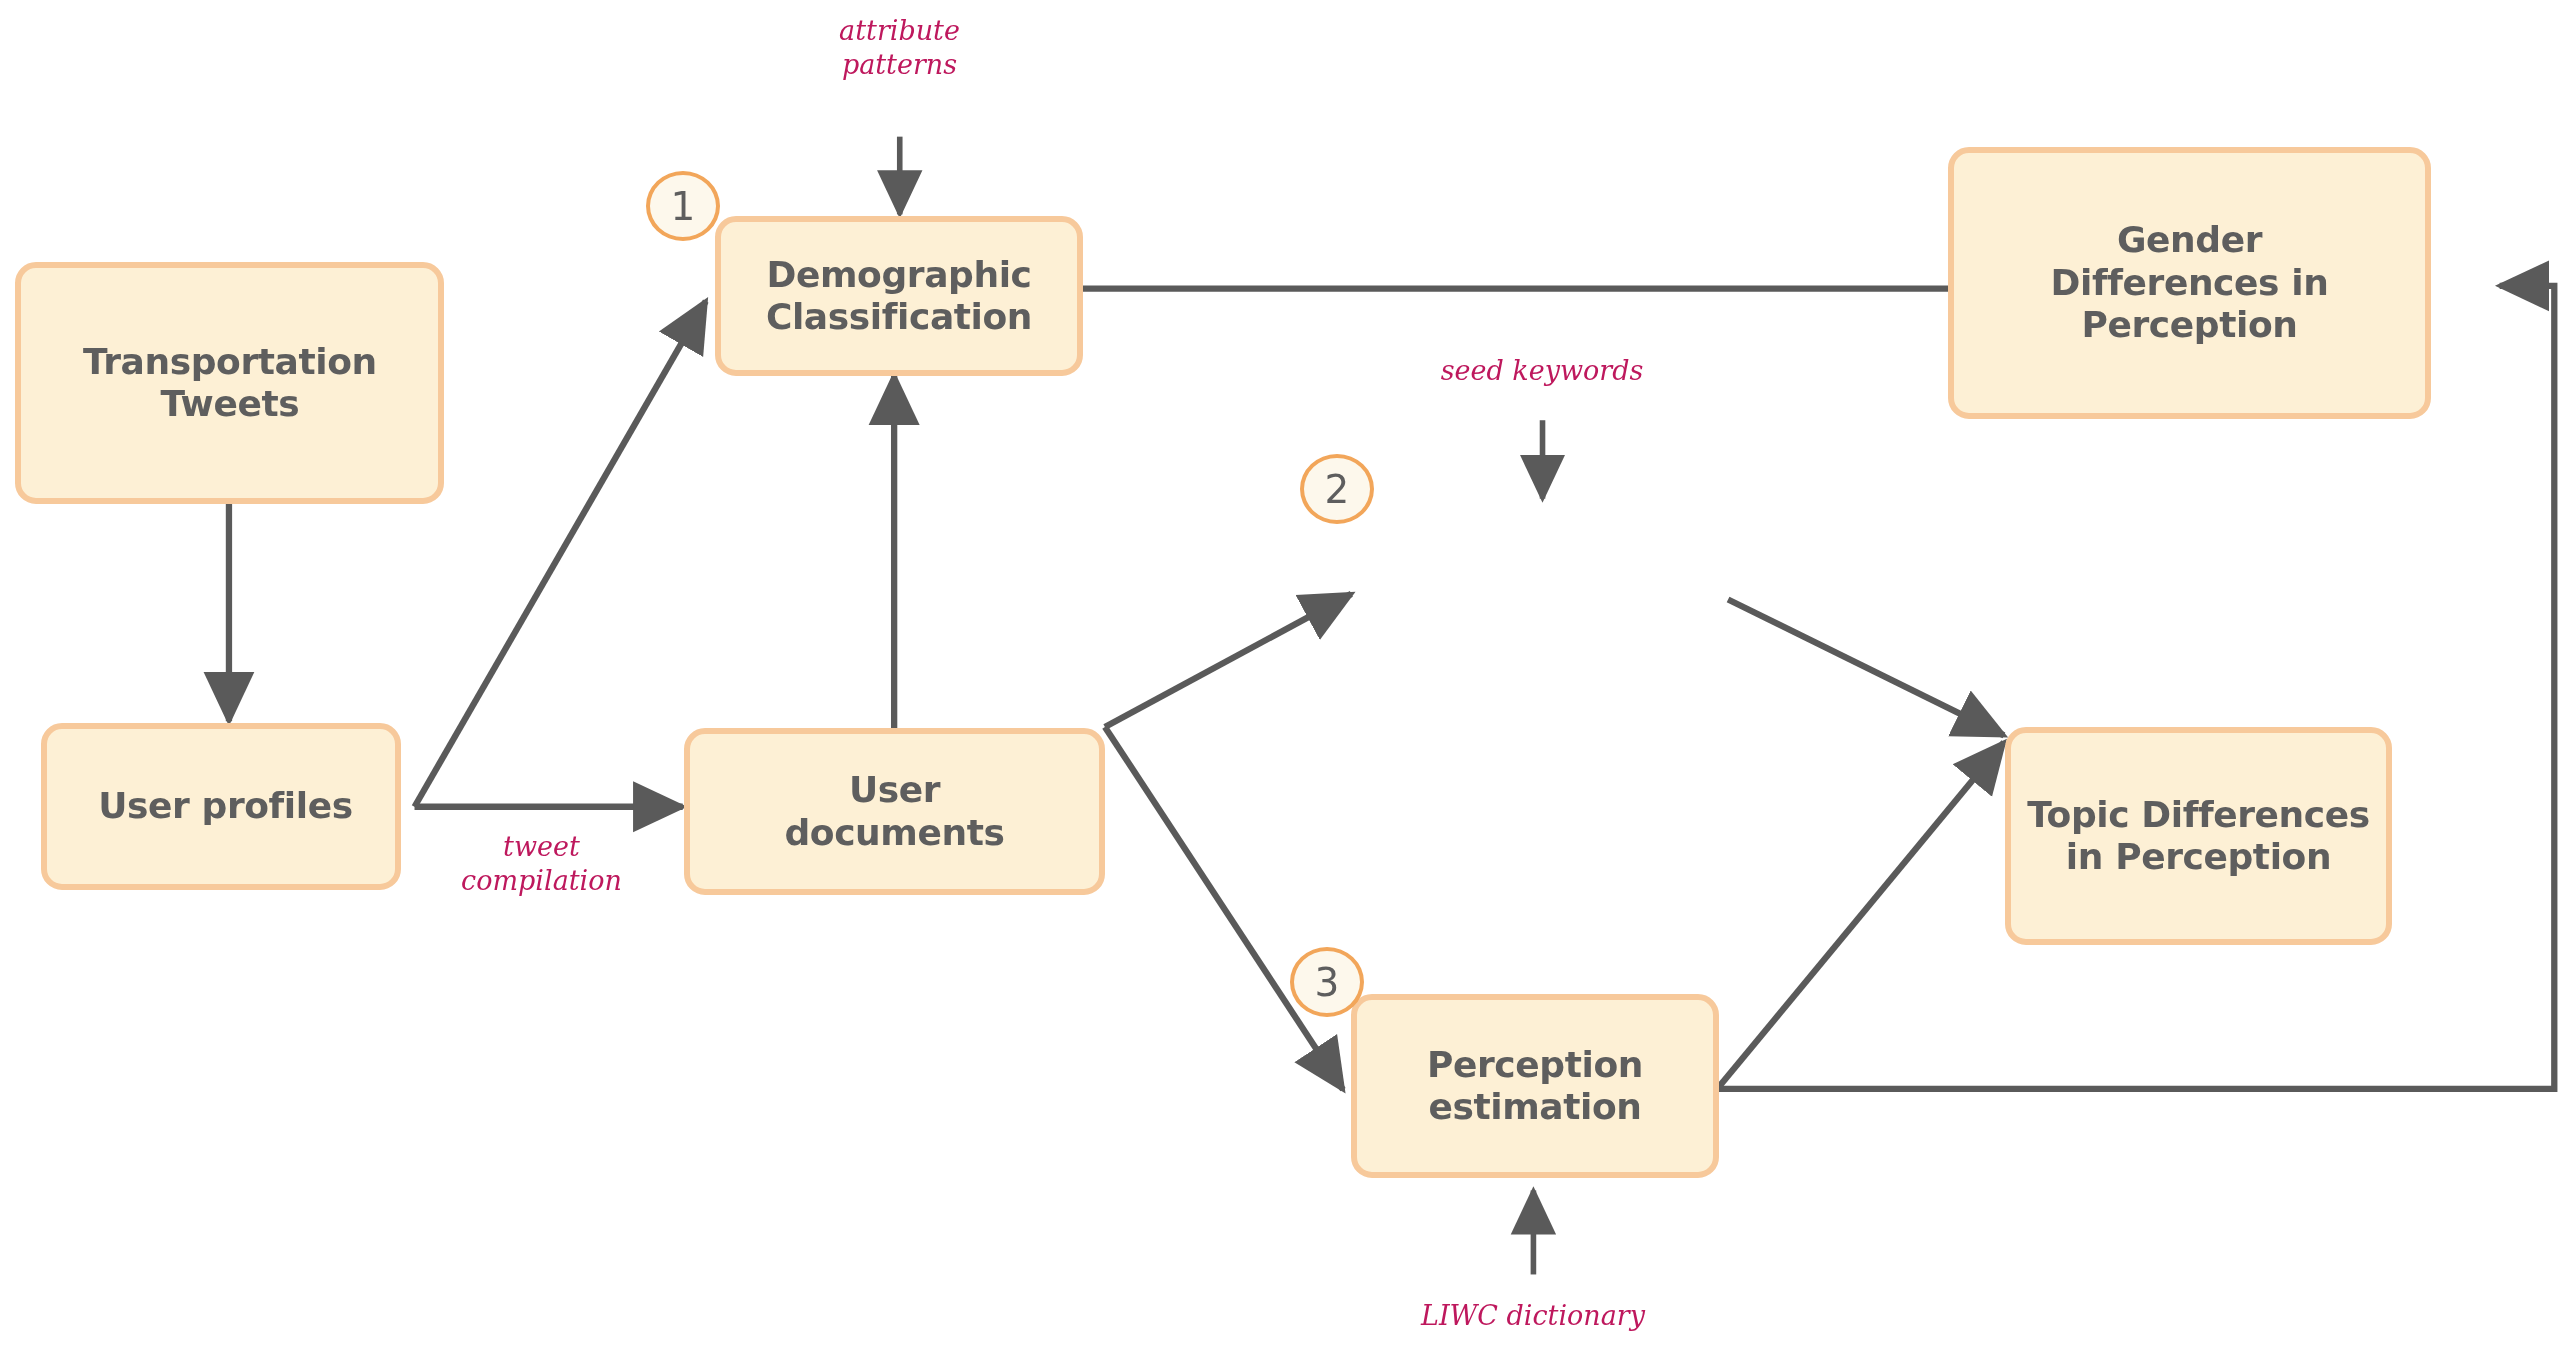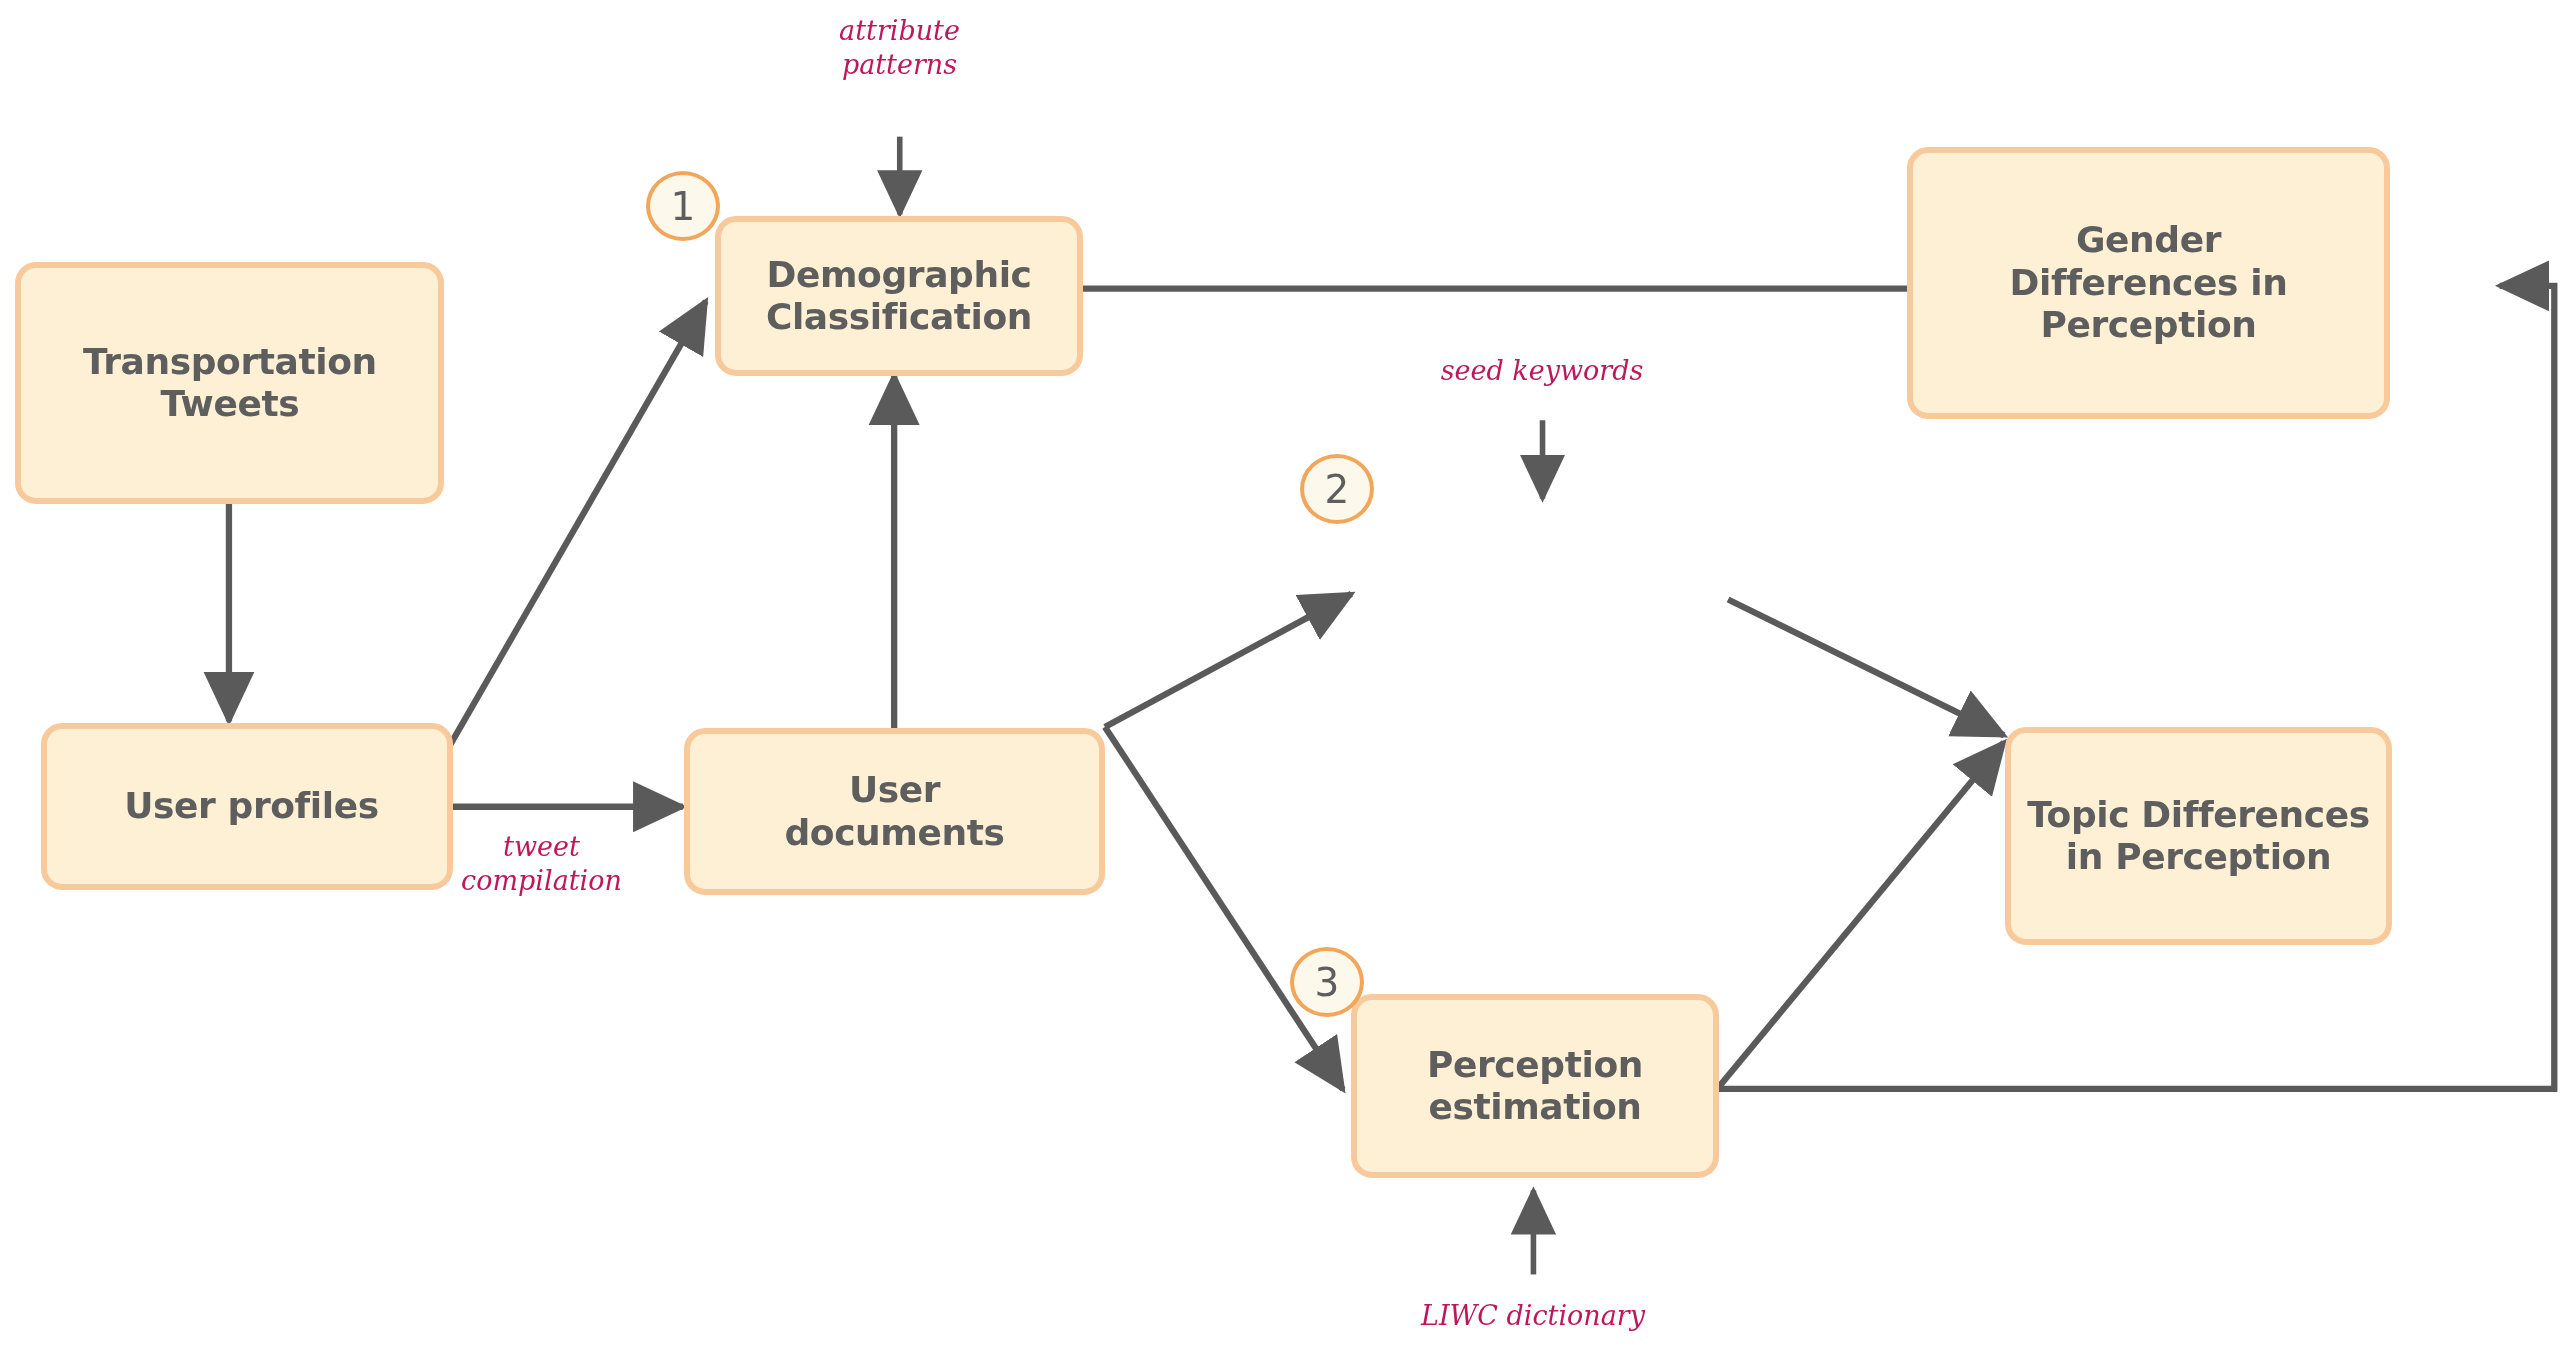--- a/index.html
+++ b/index.html
@@ -114,41 +114,41 @@
     <path d="M 2455 1552 L 2862 1060" stroke="#5A5A5A" stroke-width="9" fill="none" marker-end="url(#arrow)"></path>
 
     <path d="M 2455 1555 L 3648 1555 L 3648 408 L 3570 408" stroke="#5A5A5A" stroke-width="9" fill="none" stroke-linejoin="miter" marker-end="url(#arrow)"></path>
   </svg>
 
   <div class="node" style="left:15.4px; top:262px; width:429px; height:242px;">
     <span class="node-label">Transportation
 Tweets</span>
   </div>
 
-  <div class="node" style="left:41px; top:723px; width:412px; height:167px;padding-left:9px;">
+  <div class="node" style="left:41px; top:723px; width:360px; height:167px;padding-left:9px;">
     <span class="node-label">User profiles</span>
   </div>
 
   <div class="node" style="left:684px; top:728px; width:421px; height:167px;">
     <span class="node-label">User
 documents</span>
   </div>
 
   <div class="node" style="left:715px; top:216px; width:368px; height:160px;">
     <span class="node-label">Demographic
 Classification</span>
   </div>
 
 
   <div class="node" style="left:1351px; top:994px; width:368px; height:184px;">
     <span class="node-label">Perception
 estimation</span>
   </div>
 
-  <div class="node" style="left:1907px; top:147px; width:483px; height:272px;">
+  <div class="node" style="left:1948px; top:147px; width:483px; height:272px;">
     <span class="node-label">Gender
 Differences in
 Perception</span>
   </div>
 
   <div class="node" style="left:2005px; top:727px; width:387px; height:218px;">
     <span class="node-label">Topic Differences
 in Perception</span>
   </div>
 

